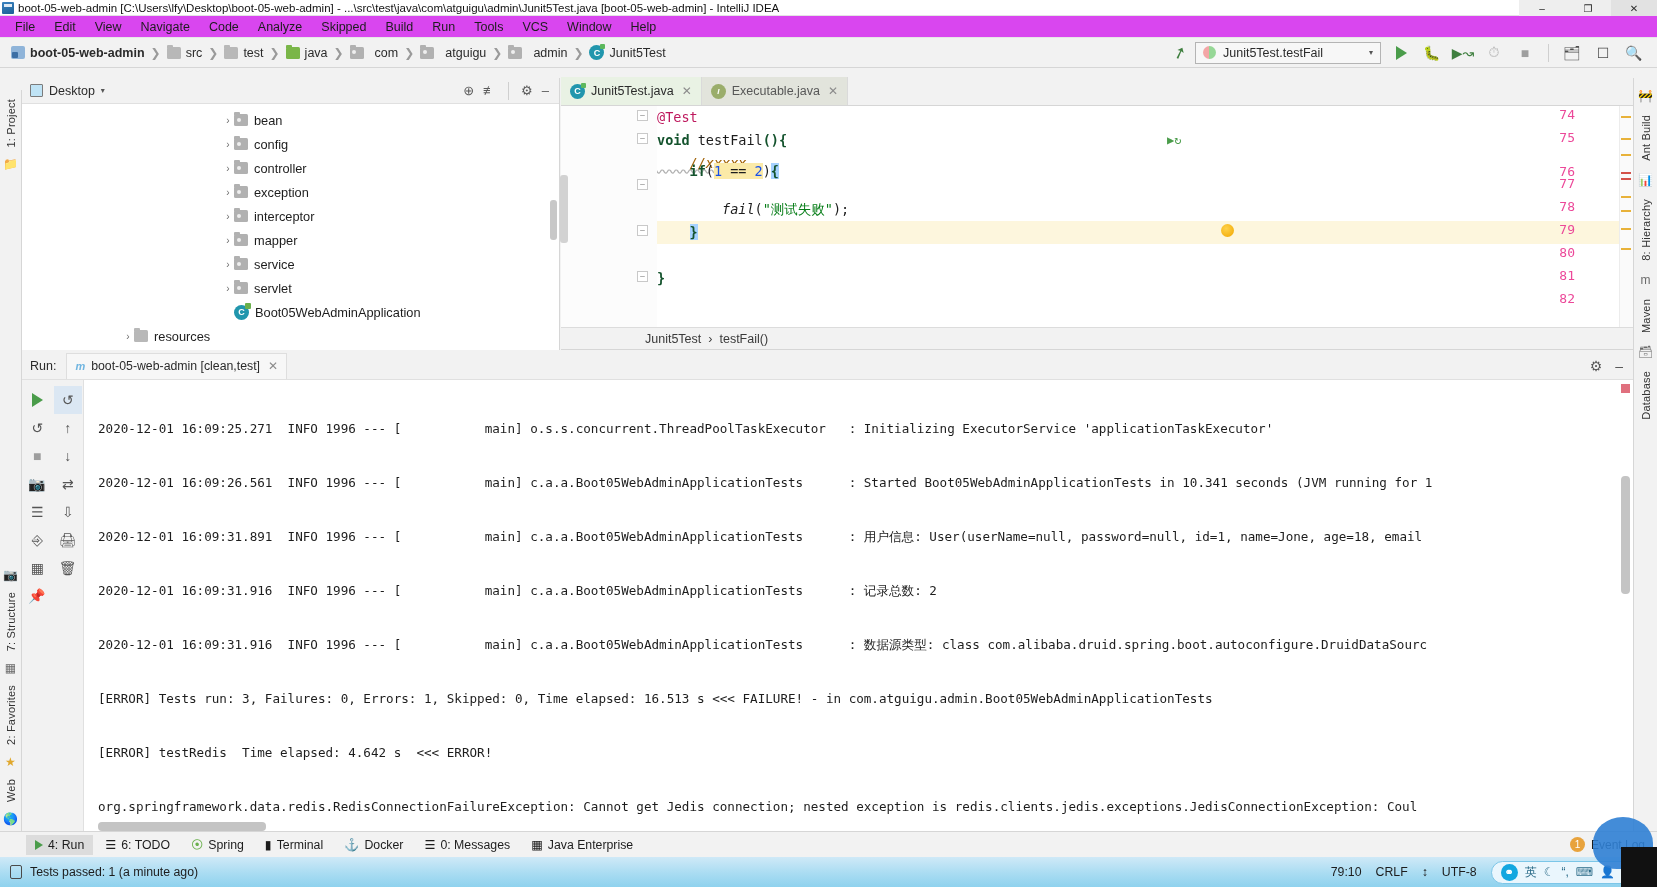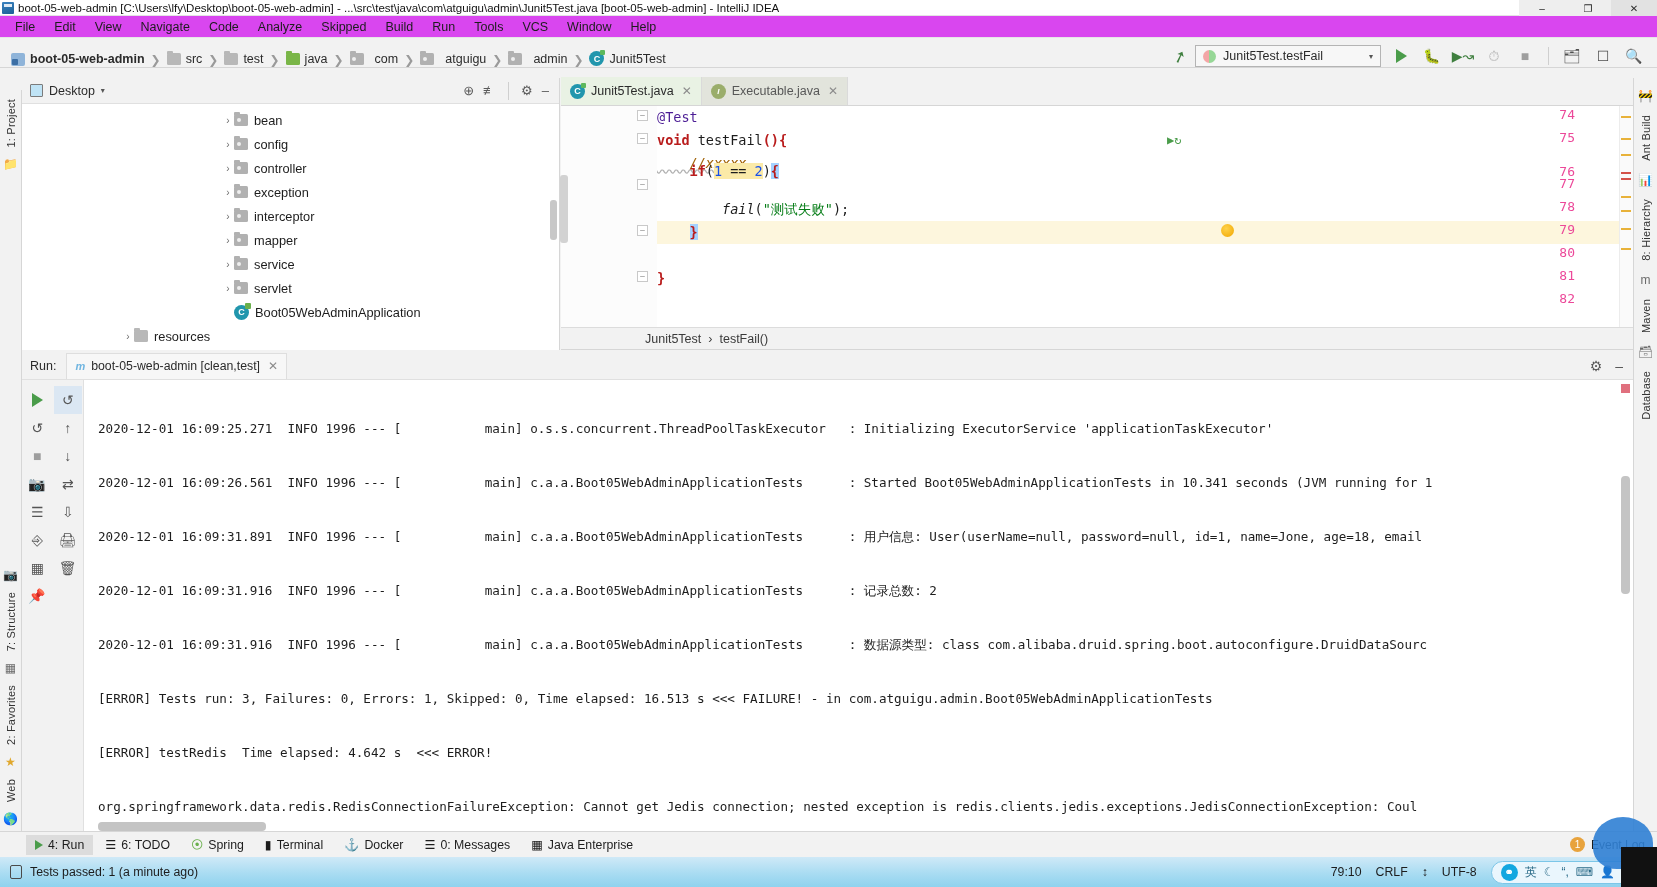--- a/index.html
+++ b/index.html
@@ -30,21 +30,21 @@
 
   
   .menubar{
     height:22px; background:#d946ef; display:flex; align-items:center;
     padding-left:6px; gap:1px; border-bottom:1px solid #e6e6e6;
   }
   .menu-item{ padding:2px 9px; font-size:12.5px; color:#1d1d1d; }
 
   
   .navbar{
-    height:30px; background:#f2f2f2; display:flex; align-items:flex-end;
+    height:30px; background:#f2f2f2; display:flex; align-items:center;
     padding:0 4px 0 8px; border-bottom:1px solid #d6d6d6; gap:2px;
   }
   .crumb{ display:flex; align-items:center; gap:5px; padding:1px 3px; font-size:12.5px; color:#2b2b2b;}
   .crumb.bold{ font-weight:bold; }
   .sep{ color:#9a9a9a; font-size:12px; padding:0 1px; }
   .ico-folder{ width:14px;height:12px;background:#b8b8b8;border-radius:1.5px;position:relative;flex:0 0 auto;}
   .ico-folder::before{content:"";position:absolute;left:0;top:-2px;width:6px;height:3px;background:#b8b8b8;border-radius:1px 1px 0 0;}
   .ico-folder.green{ background:#7ab648; }
   .ico-folder.green::before{ background:#7ab648; }
   .ico-mod{ width:14px;height:13px;background:#8fb4d9;border-radius:2px;position:relative;flex:0 0 auto;}
@@ -124,22 +124,22 @@
   .ico-iface{ width:15px;height:15px;border-radius:50%;background:#9aad6b;color:#fff;font-size:8px;
               display:flex;align-items:center;justify-content:center;font-style:italic;font-weight:bold;flex:0 0 auto;}
   .code-area{ position:relative; height:222px; background:#fff; overflow:hidden;
               font-family:"DejaVu Sans Mono", monospace; font-size:13.5px; }
   .gutter{ position:absolute; left:0; top:0; width:96px; height:100%; background:#fcfcfc; }
   .gline{ position:absolute; right:58px; color:#ec4899; font-size:13px; }
   .foldmark{ position:absolute; left:76px; width:11px; height:11px; border:1px solid #c9c9c9;
              background:#fff; color:#9a9a9a; font-size:9px; line-height:9px; text-align:center;}
   .code-row{ position:absolute; left:96px; right:0; height:23px; white-space:pre; line-height:23px;}
   .hl-line{ position:absolute; left:0; right:0; height:23px; background:#fdf6dd;}
-  .kw{ color:#b91c1c; font-weight:bold; }
-  .ann{ color:#4c1d95; }
+  .kw{ color:#14532d; font-weight:bold; }
+  .ann{ color:#be185d; }
   .cmt{ color:#a16207; font-style:italic; }
   .str{ color:#067d17; }
   .num{ color:#1750eb; }
   .mname{ color:#1d1d1d; }
   .ital{ font-style:italic; }
   .sel{ background:#a6d2ff; }
   .hlmatch{ background:#fbeaa8; }
   .bulb{ position:absolute; left:660px; width:13px;height:13px;border-radius:50%;
          background:radial-gradient(circle at 40% 35%,#ffd24a,#f0a500); }
   .runmark{ position:absolute; left:606px; color:#4a9c4a; font-size:12px; }

